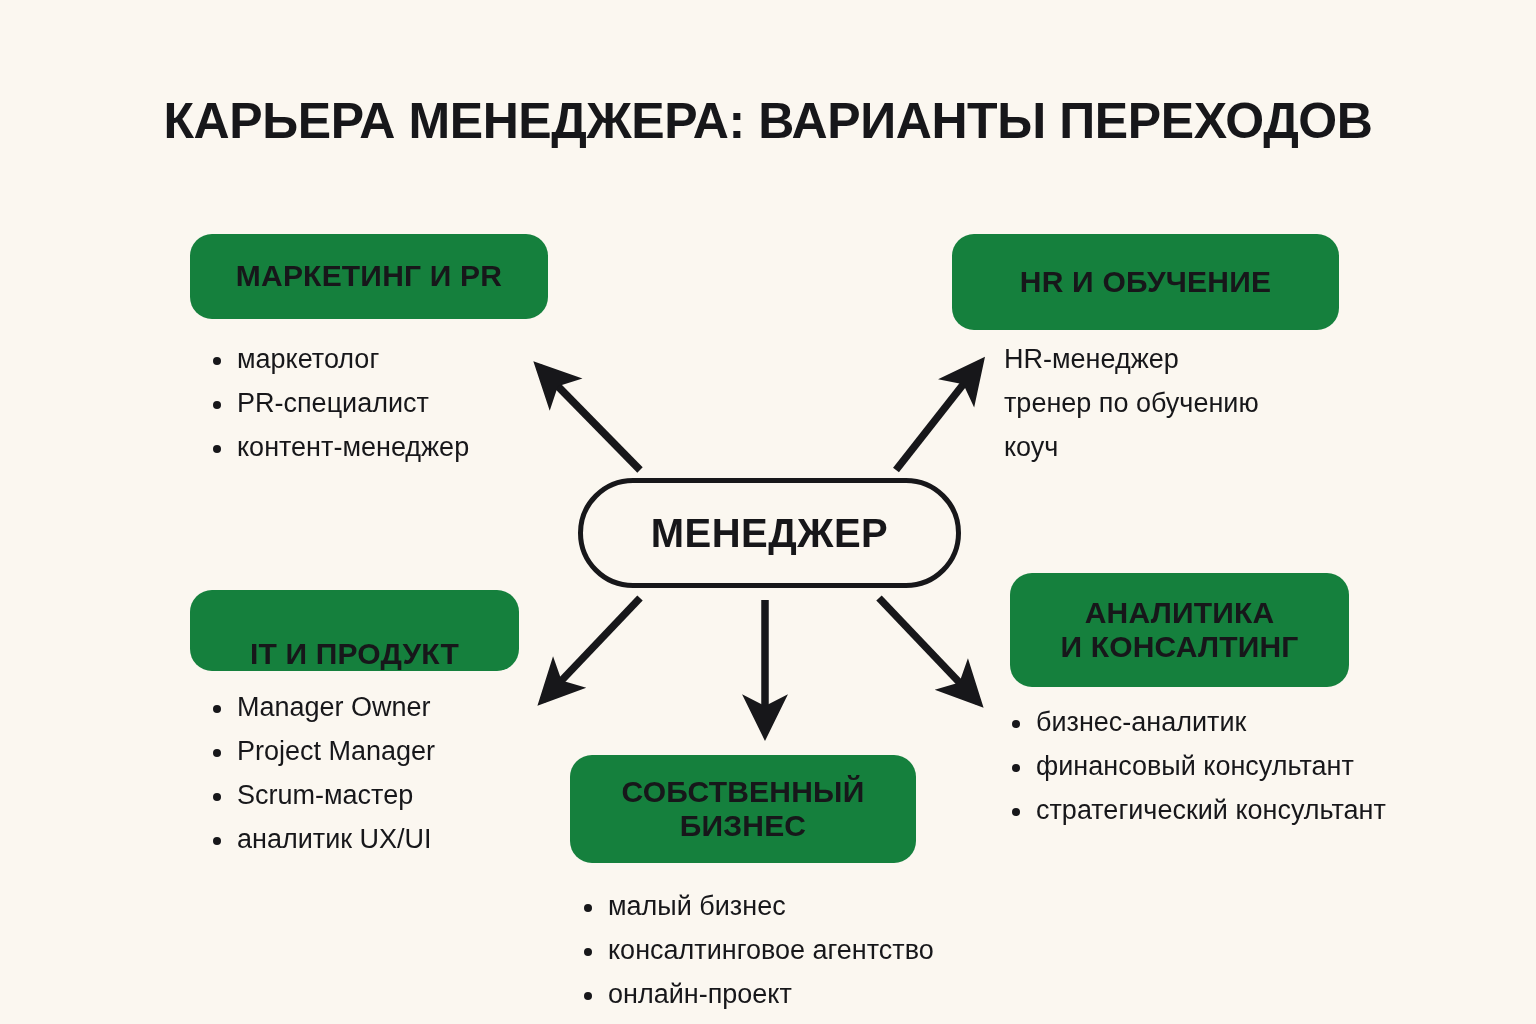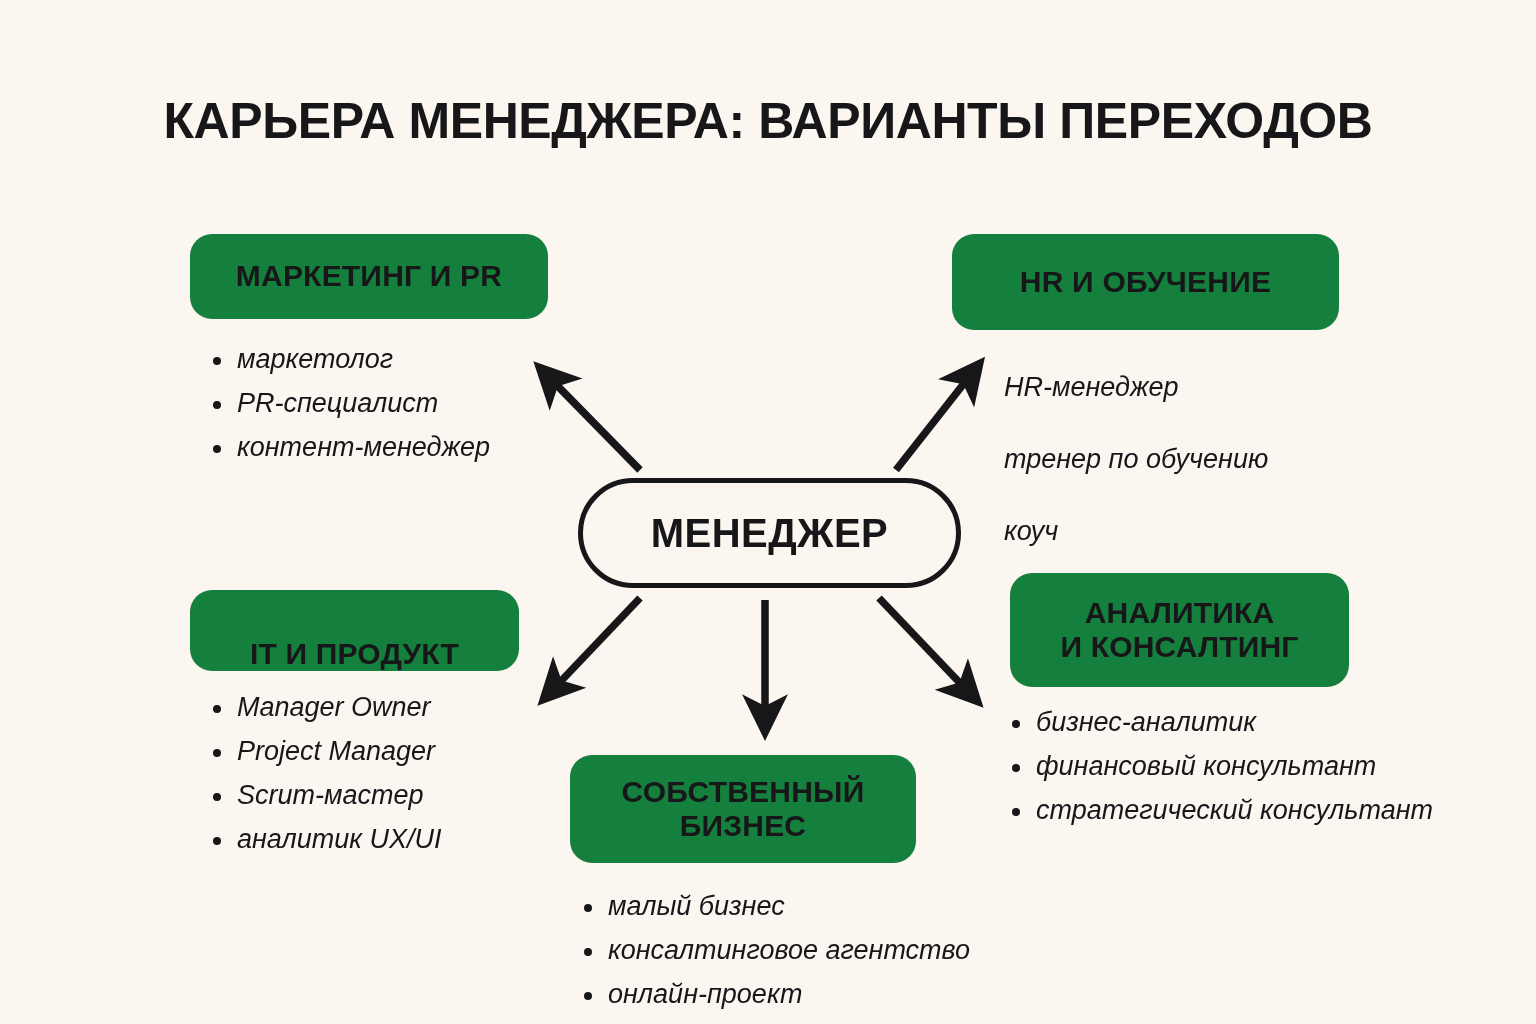--- a/index.html
+++ b/index.html
@@ -63,33 +63,32 @@
     list-style: none;
     color: #17171A;
     font-size: 27px;
     font-family: "Liberation Sans", sans-serif;
   }
   .item-list li {
     position: relative;
     padding-left: 30px;
     line-height: 1.63;
     white-space: nowrap;
-    font-style: italic;
   }
   .item-list li::before {
     content: "";
     position: absolute;
     left: 6px;
     top: 20px;
     width: 8px;
     height: 8px;
     border-radius: 50%;
     background: #17171A;
   }
-  .item-list.no-bullets li { padding-left: 0; margin-top: 28px; }
+  .item-list.no-bullets li { padding-left: 0; }
   .item-list.no-bullets li::before { display: none; }
 
   #list-marketing { left: 207px; top: 337px; }
   #list-hr        { left: 1004px; top: 337px; }
   #list-it        { left: 207px; top: 685px; }
   #list-analytics { left: 1006px; top: 700px; }
   #list-business  { left: 578px; top: 884px; }
 
   
   #center-node {

